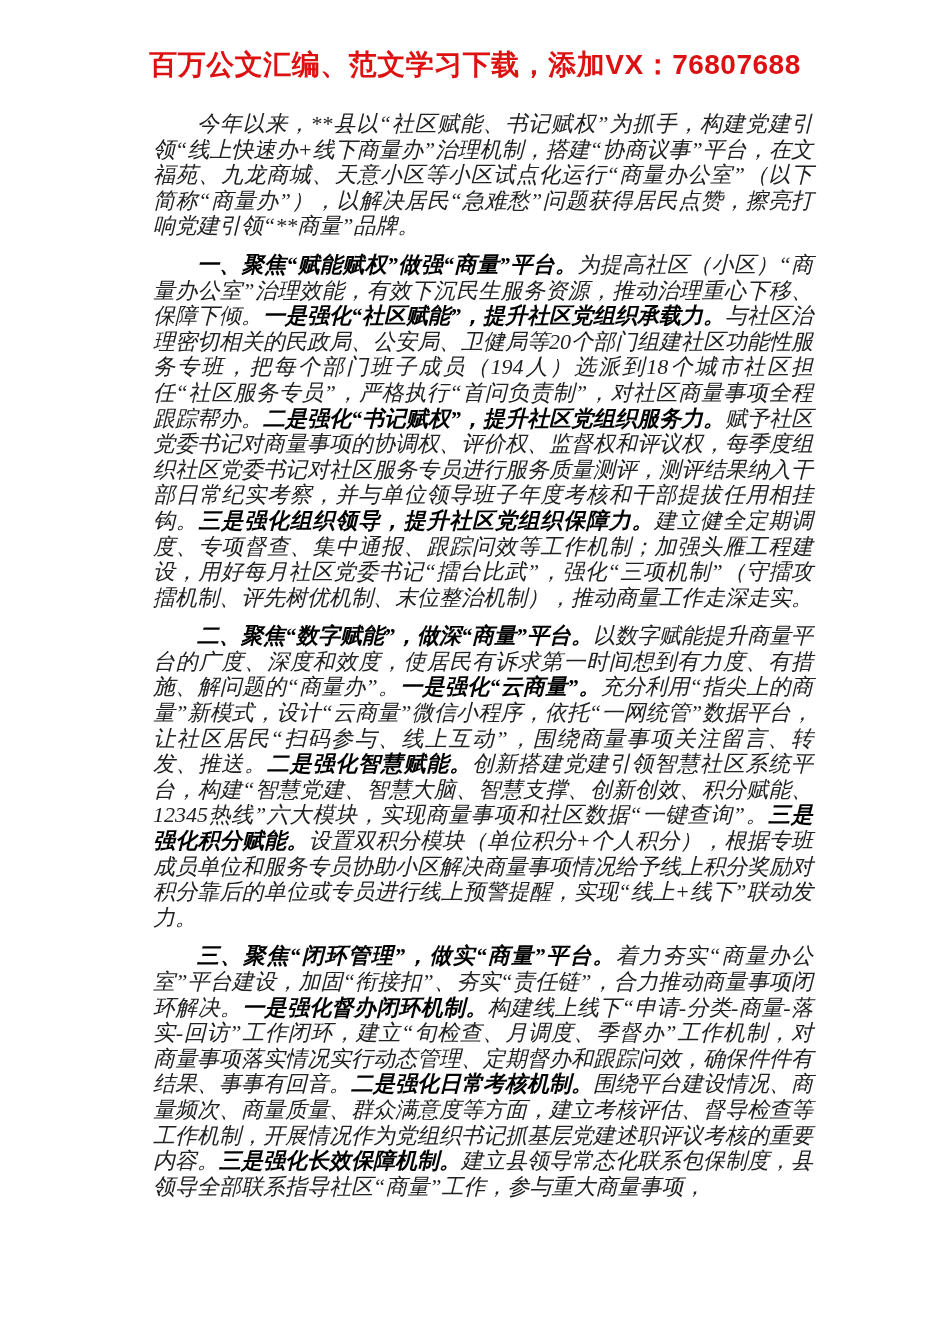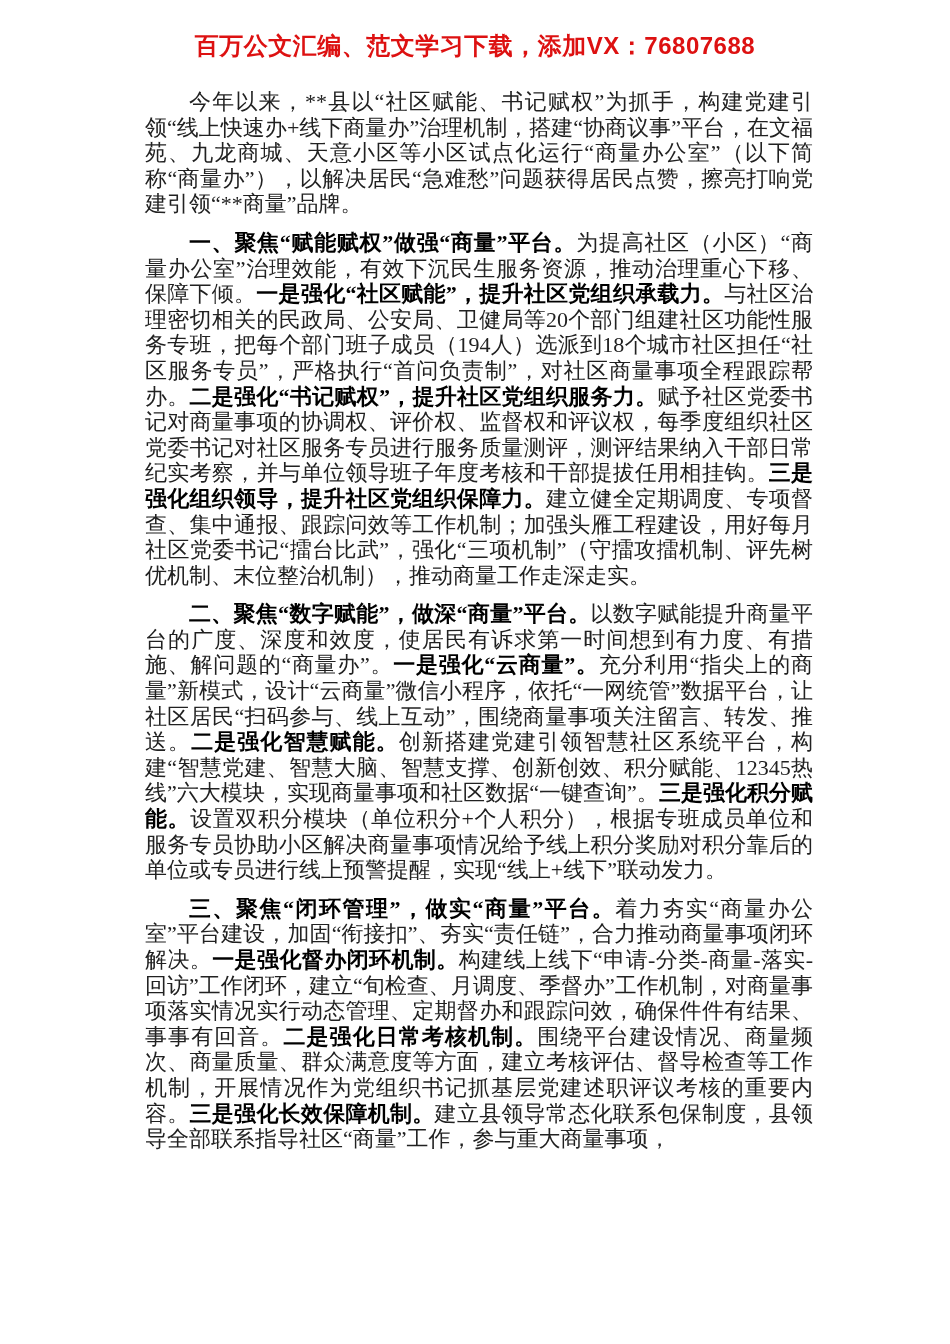--- a/index.html
+++ b/index.html
@@ -9,41 +9,42 @@
   }
   .page {
     position: relative;
     width: 950px;
     height: 1344px;
     background: #ffffff;
     overflow: hidden;
     font-family: "Liberation Serif", "DejaVu Serif", serif;
   }
   .header-notice {
-    padding-top: 30px;
+    padding-top: 46px;
     text-align: center;
     color: #dd1111;
     font-family: "Liberation Sans", "DejaVu Sans", sans-serif;
     font-weight: bold;
-    font-size: 24px;
+    font-size: 28px;
     letter-spacing: 0.5px;
     white-space: nowrap;
   }
   .doc-body {
     width: 676px;
     margin: 27px auto 0 auto;
     font-size: 22px;
     line-height: 25.6px;
     color: #212121;
     text-align: justify;
     text-justify: inter-ideograph;
   }
   .doc-body p.para {
-    margin: 0 0 13px 8px;
+    margin: 0 0 13px 16px;
     text-indent: 2em;
+    font-style: italic;
   }
   .run {
     font-weight: normal;
   }
   .run.bold {
     font-weight: bold;
     color: #000000;
   }
 </style>
 </head>

